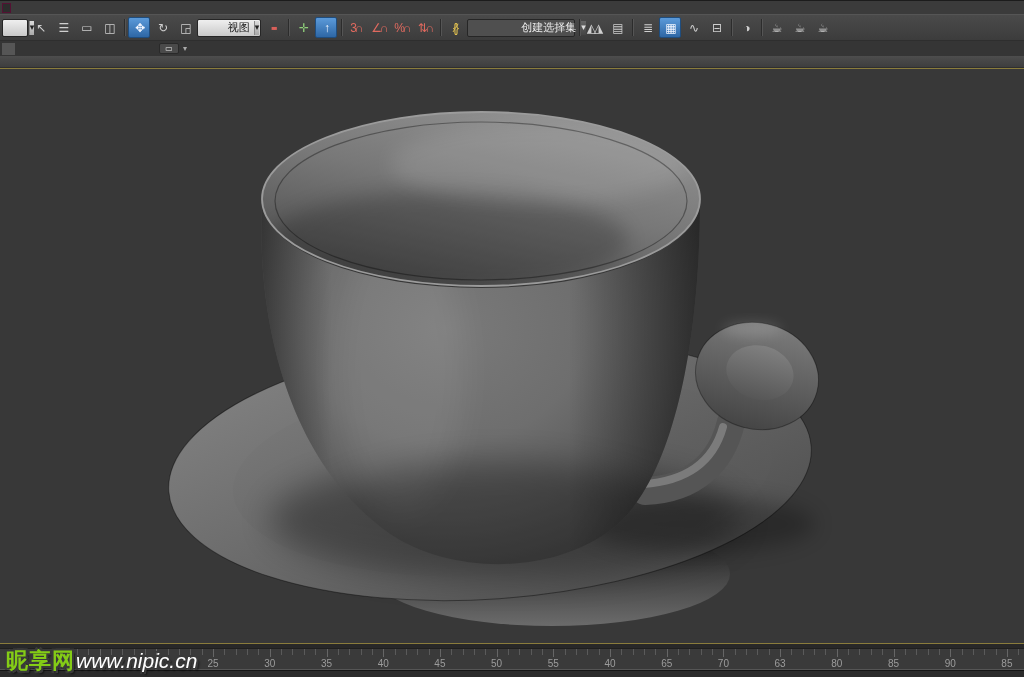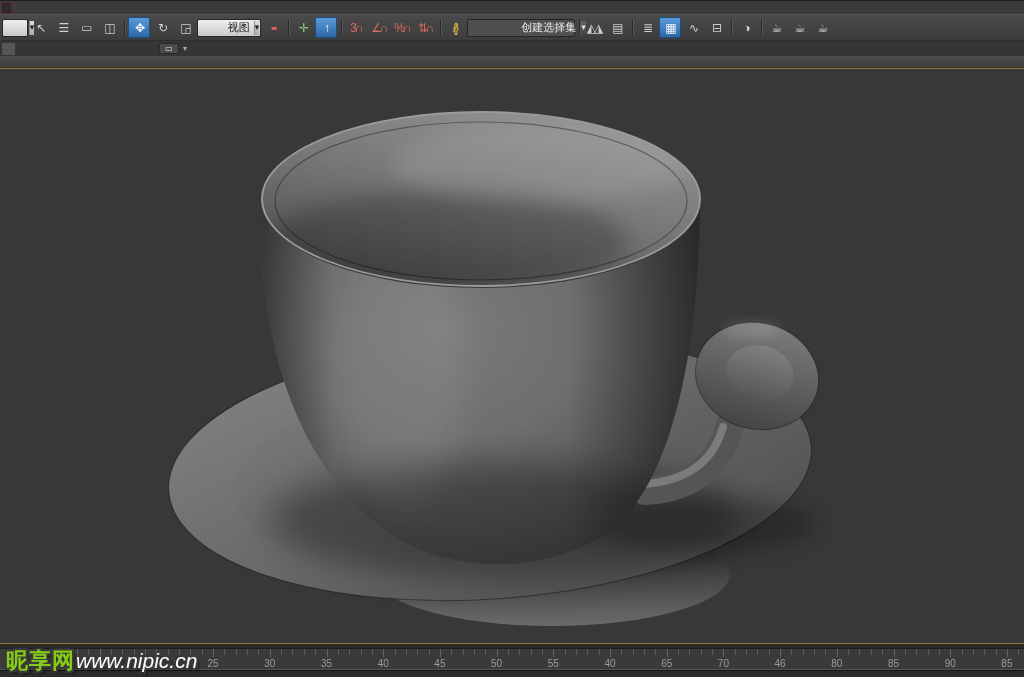--- a/index.html
+++ b/index.html
@@ -428,21 +428,21 @@
       <div class="tick" style="left: 689.38px;"></div>
       <div class="tick" style="left: 700.72px;"></div>
       <div class="tick" style="left: 712.06px;"></div>
       <div class="tick major" style="left: 723.4px;"></div>
       <div class="tick-label" style="left: 723.4px;">70</div>
       <div class="tick" style="left: 734.74px;"></div>
       <div class="tick" style="left: 746.08px;"></div>
       <div class="tick" style="left: 757.42px;"></div>
       <div class="tick" style="left: 768.76px;"></div>
       <div class="tick major" style="left: 780.1px;"></div>
-      <div class="tick-label" style="left: 780.1px;">46</div>
+      <div class="tick-label" style="left: 780.1px;">63</div>
       <div class="tick" style="left: 791.44px;"></div>
       <div class="tick" style="left: 802.78px;"></div>
       <div class="tick" style="left: 814.12px;"></div>
       <div class="tick" style="left: 825.46px;"></div>
       <div class="tick major" style="left: 836.8px;"></div>
       <div class="tick-label" style="left: 836.8px;">80</div>
       <div class="tick" style="left: 848.14px;"></div>
       <div class="tick" style="left: 859.48px;"></div>
       <div class="tick" style="left: 870.82px;"></div>
       <div class="tick" style="left: 882.16px;"></div>

